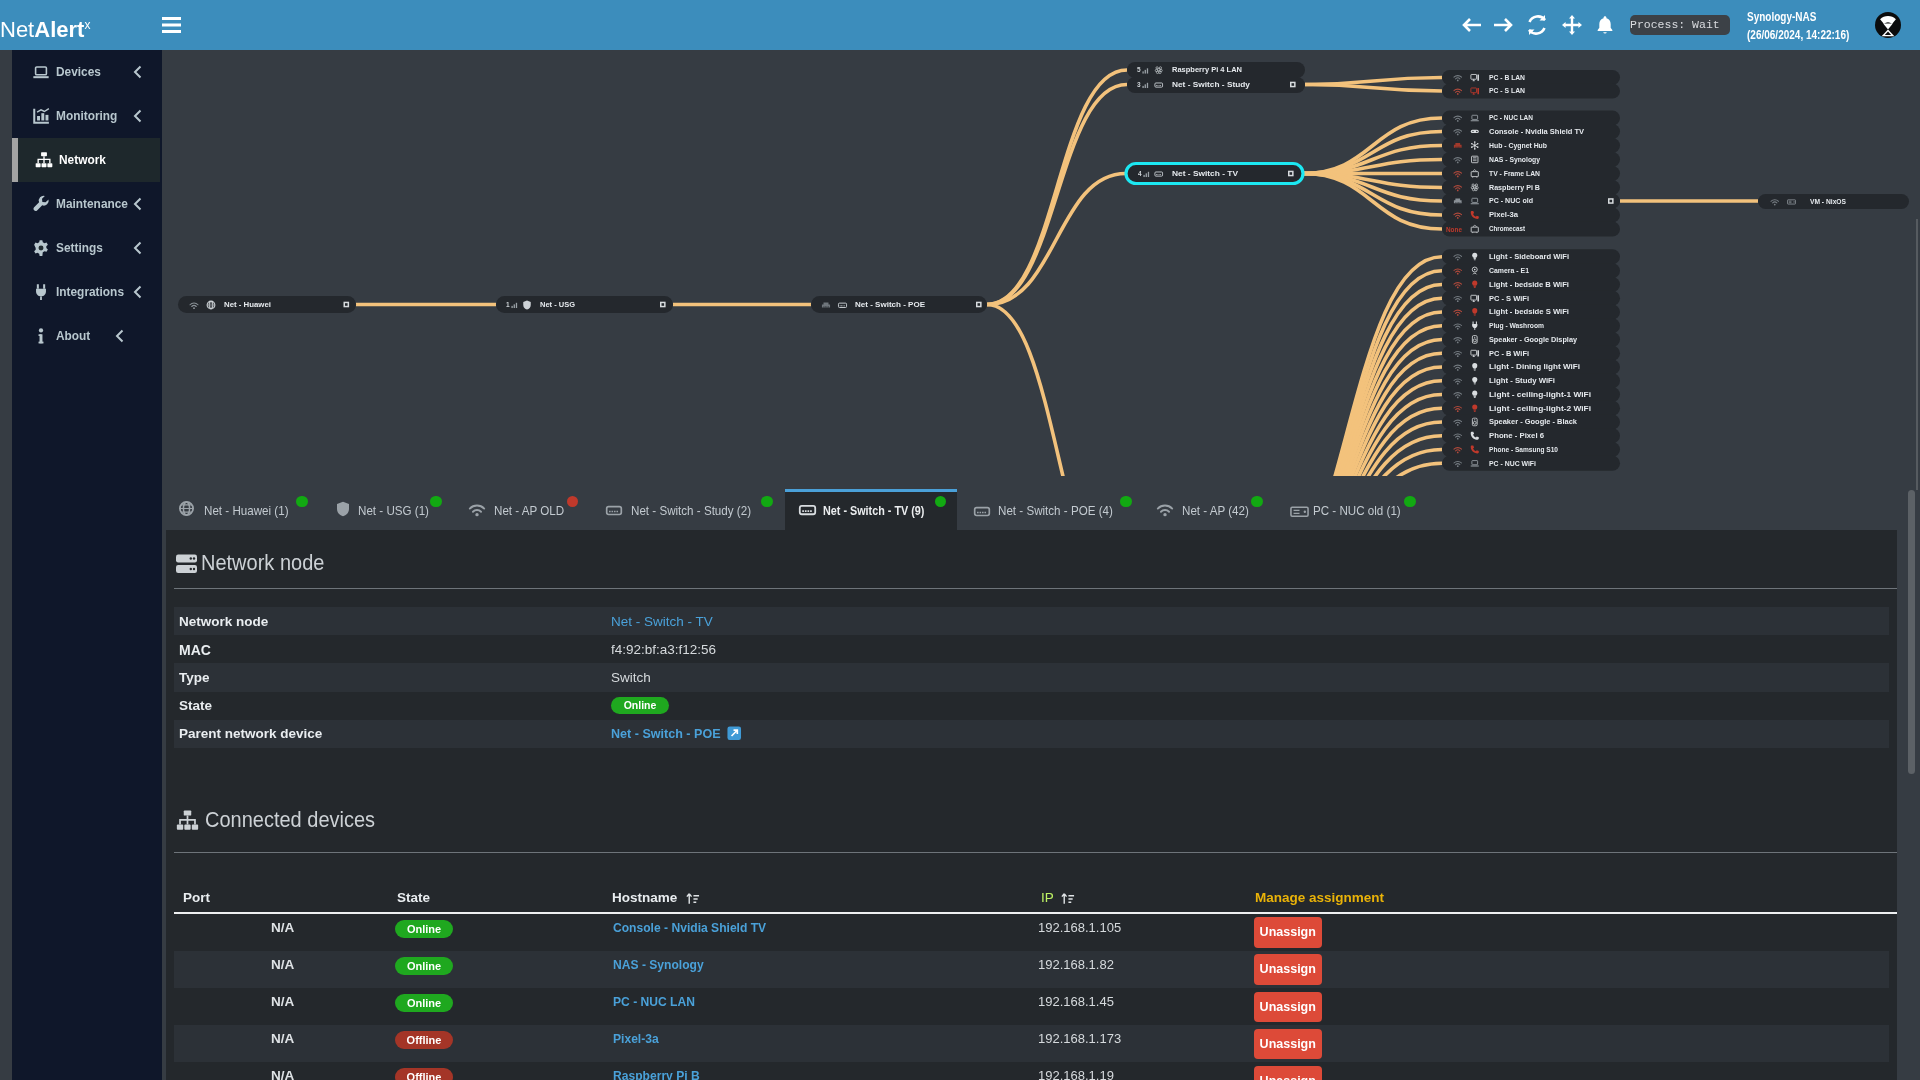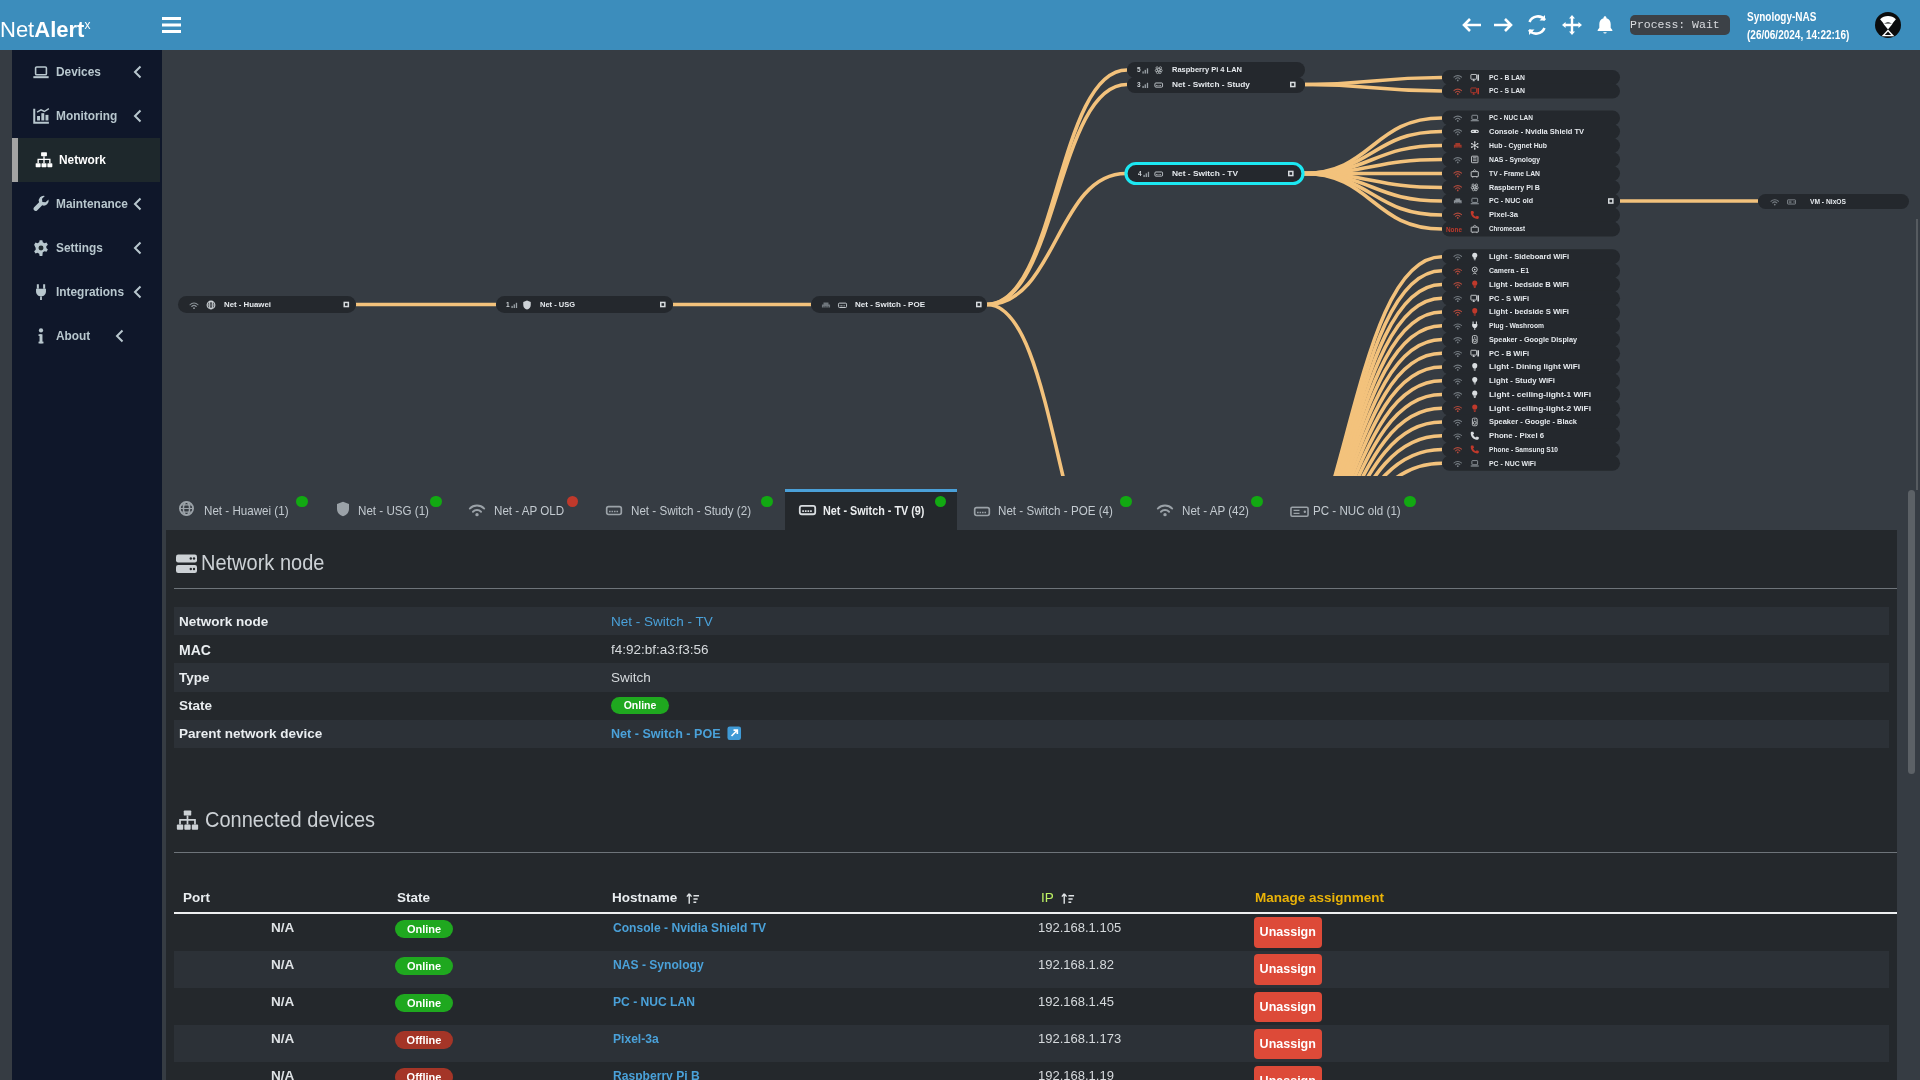--- a/index.html
+++ b/index.html
@@ -363,21 +363,21 @@
     <circle cx="18" cy="4.5" r="1.2" fill="#24282c"></circle>
 <circle cx="14.8" cy="15" r="1.2" fill="#24282c"></circle>
     <circle cx="18" cy="15" r="1.2" fill="#24282c"></circle>
 </svg>
 <div style="position:absolute;left:201px;top:551px;font-size:21.5px;color:#ccd1d5;transform:scaleX(0.93);transform-origin:0 0;white-space:nowrap">Network node</div>
 <div style="position:absolute;left:173.5px;top:588px;width:1723px;height:1px;background:#6e747a"></div>
 <div style="position:absolute;left:173.5px;top:607.0px;width:1715.5px;height:28.2px;background:#2c3137"></div>
 <div style="position:absolute;left:179px;top:613.5px;font-size:13.5px;font-weight:bold;color:#e9edf0">Network node</div>
 <div style="position:absolute;left:611px;top:613.5px;font-size:13.5px;color:#4aa1d9">Net - Switch - TV</div>
 <div style="position:absolute;left:179px;top:641.7px;font-size:14px;font-weight:bold;color:#e9edf0">MAC</div>
-<div style="position:absolute;left:611px;top:641.7px;font-size:13.5px;color:#d6dadd">f4:92:bf:a3:f3:56</div>
+<div style="position:absolute;left:611px;top:641.7px;font-size:13.5px;color:#d6dadd">f4:92:bf:a3:f12:56</div>
 <div style="position:absolute;left:173.5px;top:663.4px;width:1715.5px;height:28.2px;background:#2c3137"></div>
 <div style="position:absolute;left:179px;top:669.9px;font-size:13.5px;font-weight:bold;color:#e9edf0">Type</div>
 <div style="position:absolute;left:611px;top:669.9px;font-size:13.5px;color:#d6dadd">Switch</div>
 <div style="position:absolute;left:179px;top:698.1px;font-size:13.5px;font-weight:bold;color:#e9edf0">State</div>
 <div style="position:absolute;left:611px;top:697.1px;width:58px;height:16.5px;border-radius:9px;background:#1fa81f;color:#fff;font-size:10.5px;font-weight:bold;text-align:center;line-height:16.5px">Online</div>
 <div style="position:absolute;left:173.5px;top:719.8px;width:1715.5px;height:28.2px;background:#2c3137"></div>
 <div style="position:absolute;left:179px;top:726.3px;font-size:13.5px;font-weight:bold;color:#e9edf0">Parent network device</div>
 <div style="position:absolute;left:611px;top:726.3px;font-size:13.5px;font-weight:bold;color:#4aa1d9;transform:scaleX(0.93);transform-origin:0 0">Net - Switch - POE</div>
 <svg style="position:absolute;left:727px;top:726.3px" width="14.5" height="14.5" viewBox="0 0 16 16">
     <use href="#extlink"></use>

